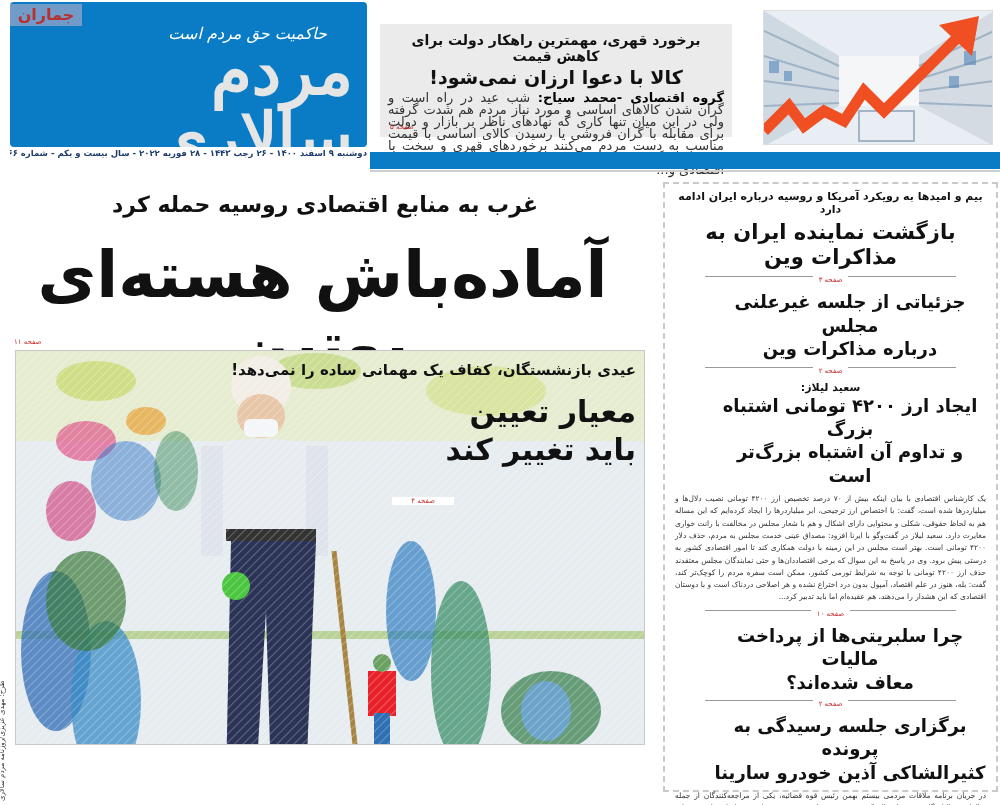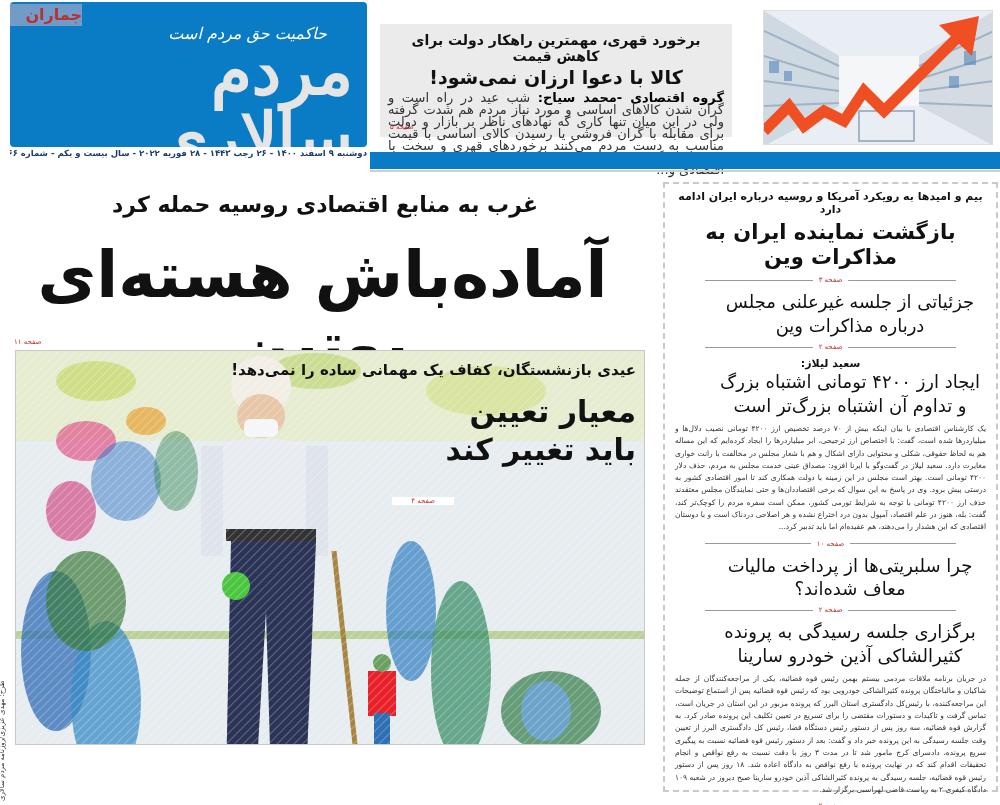--- a/index.html
+++ b/index.html
@@ -4,21 +4,21 @@
 <style>
   * { box-sizing: border-box; margin: 0; padding: 0; }
   html, body { width: 1000px; height: 805px; background: #ffffff; overflow: hidden; }
   body { position: relative; font-family: "DejaVu Sans", sans-serif; color: #111; }
   .rtl { direction: rtl; }
 
   
   .masthead { position: absolute; left: 10px; top: 2px; width: 357px; height: 145px; background: #0a7cc6; border-radius: 4px; overflow: hidden; }
   .masthead .tagline { position: absolute; right: 40px; top: 22px; color: #fff; font-family: "DejaVu Serif", serif; font-style: italic; font-size: 16px; }
   .masthead .logo { position: absolute; right: 14px; top: 36px; color: #e5e5e5; font-family: "DejaVu Serif", serif; font-weight: bold; font-size: 66px; letter-spacing: 1px; line-height: 1; }
-  .jamaran { position: absolute; left: 10px; top: 4px; width: 72px; height: 22px; background: rgba(200,180,200,0.55); color: #b83030; font-weight: bold; font-size: 16px; text-align: right; line-height: 22px; }
+  .jamaran { position: absolute; left: 10px; top: 4px; width: 72px; height: 22px; background: rgba(200,180,200,0.55); color: #b83030; font-weight: bold; font-size: 16px; text-align: center; line-height: 22px; }
   .dateline { position: absolute; left: 10px; top: 148px; width: 357px; height: 14px; color: #1d3c6e; font-size: 8.5px; font-weight: bold; text-align: right; white-space: nowrap; overflow: hidden; }
 
   
   .teaser { position: absolute; left: 380px; top: 24px; width: 352px; height: 113px; background: #ebebeb; padding: 4px 8px; text-align: center; }
   .teaser .kicker { font-size: 14px; font-weight: bold; margin-top: 4px; }
   .teaser .head { font-size: 19px; font-weight: bold; margin-top: 2px; }
   .teaser .body { font-size: 13px; line-height: 12px; text-align: justify; margin-top: 4px; color: #333; }
   .teaser .body b { color: #000; }
   .page-ref { color: #c62828; font-size: 7px; }
   .teaser .page-ref { position: absolute; left: 10px; bottom: 6px; }
@@ -38,22 +38,22 @@
   .photo { position: absolute; left: 15px; top: 350px; width: 630px; height: 395px; border: 1px solid #c8c8c8; overflow: hidden; background: #e9eef0; }
   .photo-caption-kicker { position: absolute; right: 8px; top: 10px; font-size: 15px; font-weight: bold; color: #111; }
   .photo-head { position: absolute; right: 8px; top: 42px; width: 300px; text-align: right; font-size: 30px; font-weight: 900; line-height: 38px; color: #111; }
   .photo-page { position: absolute; right: 190px; top: 146px; background: #fff; padding: 0 19px; margin-left: 40px; }
   .photo-credit { position: absolute; left: -2px; top: 680px; width: 14px; height: 115px; font-size: 7px; color: #333; writing-mode: vertical-rl; transform: rotate(180deg); white-space: nowrap; }
 
   
   .side { position: absolute; left: 663px; top: 182px; width: 335px; height: 610px; border: 2px dashed #c9c9c9; padding: 6px 10px; text-align: center; }
   .side .kicker { font-size: 11px; font-weight: bold; }
   .side .h1 { font-size: 21px; font-weight: bold; margin-top: 4px; line-height: 1.2; }
-  .side .h2 { font-size: 18px; font-weight: normal; line-height: 1.3; margin-left: 39px; }
-  .side .sep { display: flex; align-items: center; justify-content: center; gap: 6px; margin: 6px 30px; }
+  .side .h2 { font-size: 18px; font-weight: bold; line-height: 1.3; margin-left: 39px; }
+  .side .sep { display: flex; justify-content: center; gap: 6px; margin: 6px 30px; }
   .side .sep::before, .side .sep::after { content: ""; flex: 1; height: 1px; background: #9a9a9a; }
   .side .small-body { font-size: 7.5px; line-height: 12.3px; text-align: justify; color: #333; margin-top: 6px; }
 
   
   .svgwrap svg { display: block; }
 </style>
 </head>
 <body>
 
 <div class="masthead rtl">

